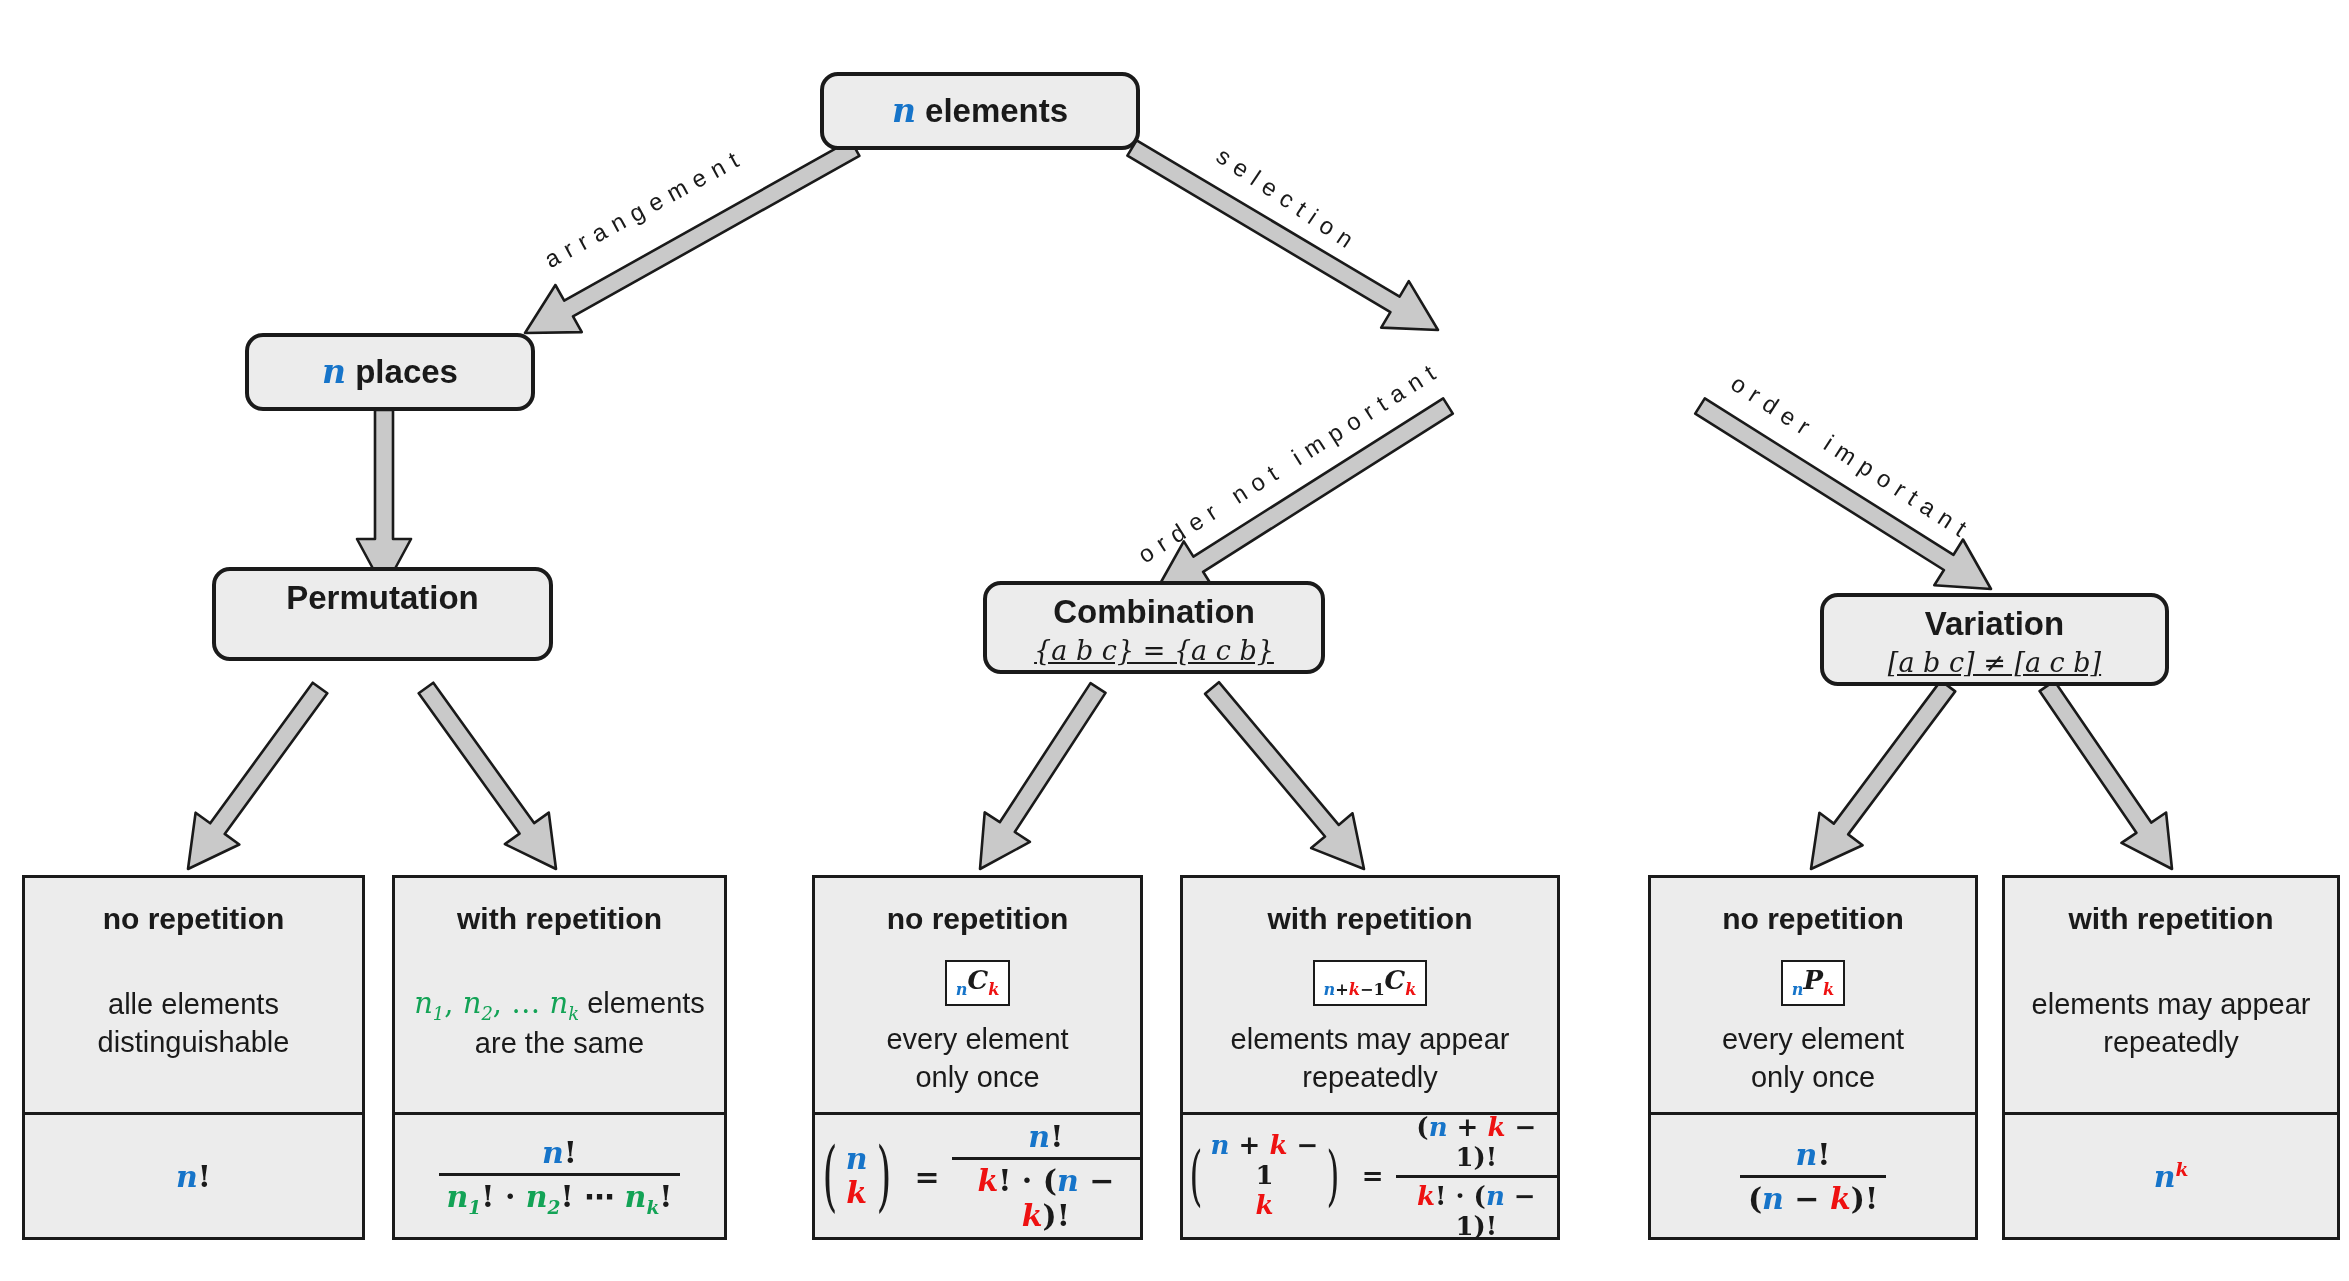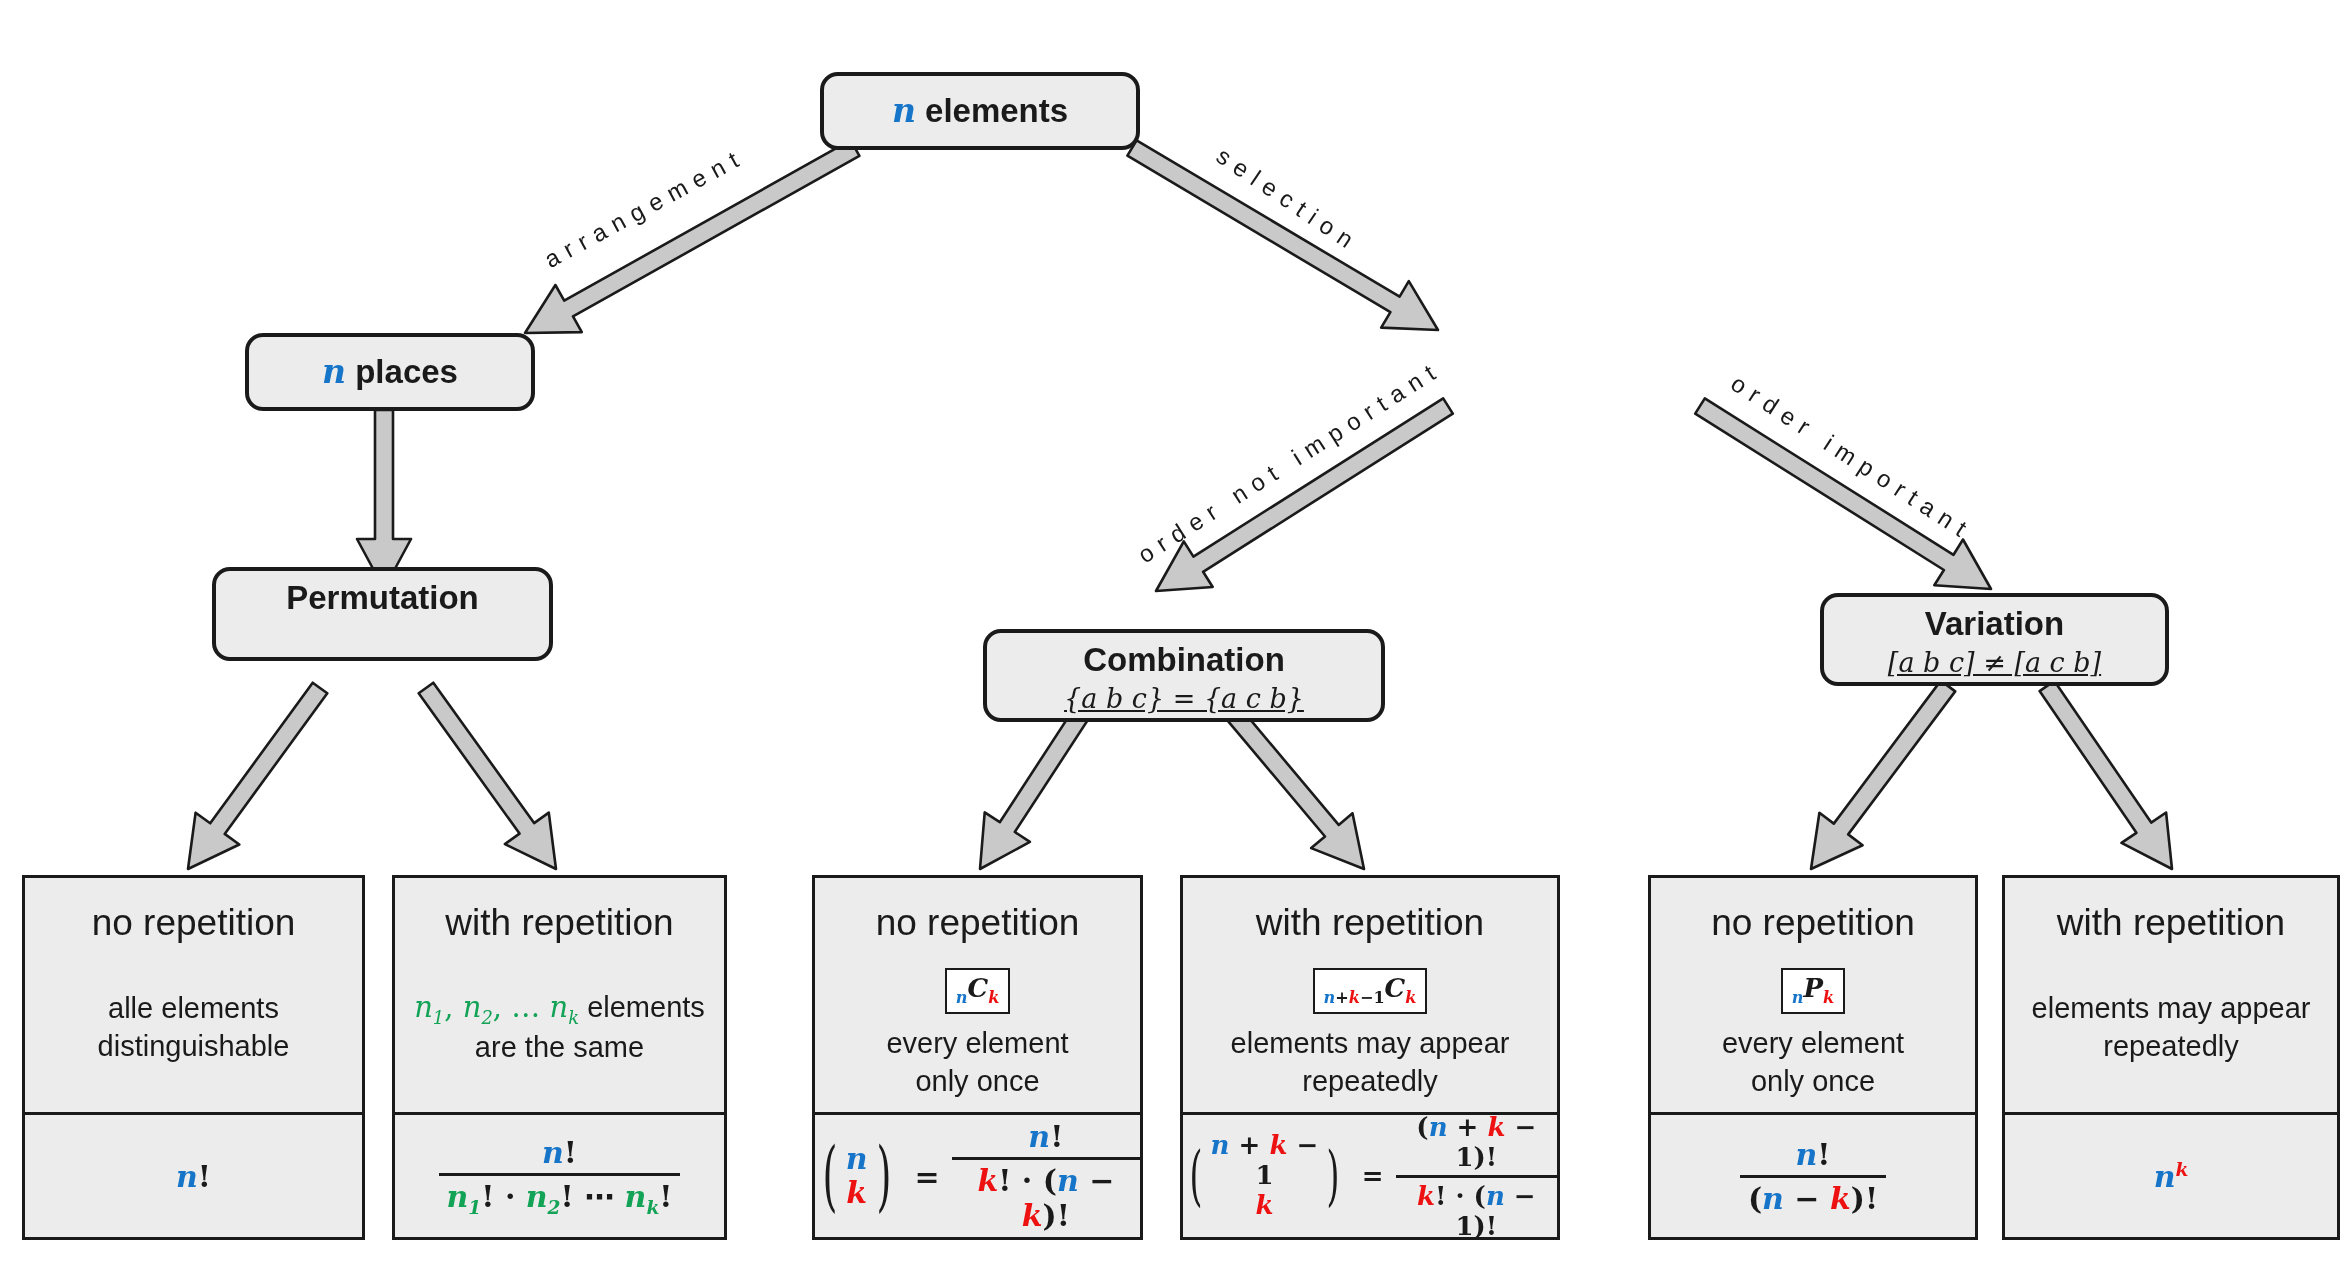--- a/index.html
+++ b/index.html
@@ -16,21 +16,21 @@
     align-items:center;z-index:2;}
   .rnode.small{justify-content:center;}
   .rnode.tall{padding-top:9px;}
   .node-title{font-size:33px;font-weight:700;line-height:1.12;white-space:nowrap;}
   .node-sub{font-size:27px;font-weight:400;margin-top:4px;white-space:nowrap;}
 
   
   .cell{position:absolute;box-sizing:border-box;height:365px;background:var(--c-box_fill);
     border:3.5px solid var(--c-outline);display:flex;flex-direction:column;z-index:2;}
   .cell-top{flex:1;display:flex;flex-direction:column;align-items:center;padding-top:24px;}
-  .cell-title{font-size:37px;font-weight:400;}
+  .cell-title{font-size:30px;font-weight:700;}
   .badge{margin-top:24px;background:#ffffff;border:2.5px solid var(--c-outline);
     padding:0 9px 2px;font-size:26px;font-weight:700;line-height:1.45;}
   .cell-desc{margin-top:auto;margin-bottom:auto;text-align:center;font-size:29px;line-height:1.3;}
   .cell-formula{height:122px;flex:none;border-top:3px solid var(--c-outline);
     display:flex;align-items:center;justify-content:center;}
 
   
   .math{font-family:"DejaVu Serif","DejaVu Sans",serif;font-style:italic;}
   .math .f-u{font-style:normal;}
   .math .f-t{font-style:normal;font-family:"Liberation Sans","DejaVu Sans",sans-serif;}
@@ -84,21 +84,21 @@
 
   <div class="rnode small" style="left:245px;top:333px;width:290px;height:78px">
     <div class="node-title math"><span class="c-b">n</span><span class="c-k f-t"> places</span></div>
   </div>
 
 
   <div class="rnode tall" style="left:212px;top:567px;width:341px;height:94px">
     <div class="node-title math"><span class="c-k f-t">Permutation</span></div>
   </div>
 
-  <div class="rnode tall" style="left:983px;top:629px;width:402px;height:93px">
+  <div class="rnode tall" style="left:983px;top:581px;width:342px;height:93px">
     <div class="node-title math"><span class="c-k f-t">Combination</span></div>
     <div class="node-sub math"><span class="c-k f-l">{a b c} = {a c b}</span></div>
   </div>
 
   <div class="rnode tall" style="left:1820px;top:593px;width:349px;height:93px">
     <div class="node-title math"><span class="c-k f-t">Variation</span></div>
     <div class="node-sub math"><span class="c-k f-l">[a b c] ≠ [a c b]</span></div>
   </div>
 
   <div class="cell" style="left:22px;top:875px;width:343px">

